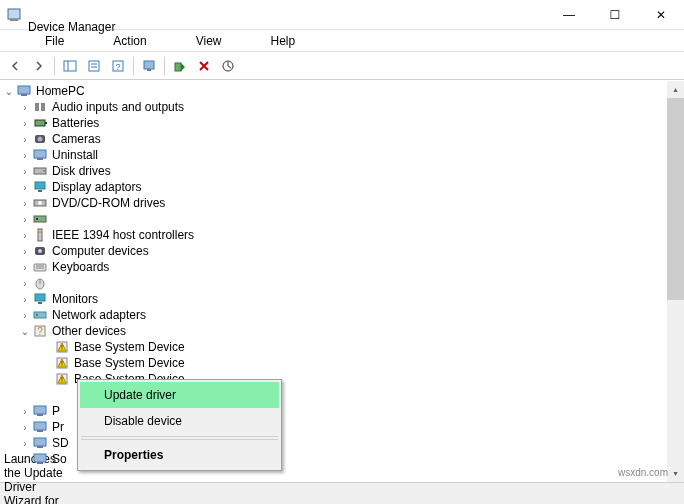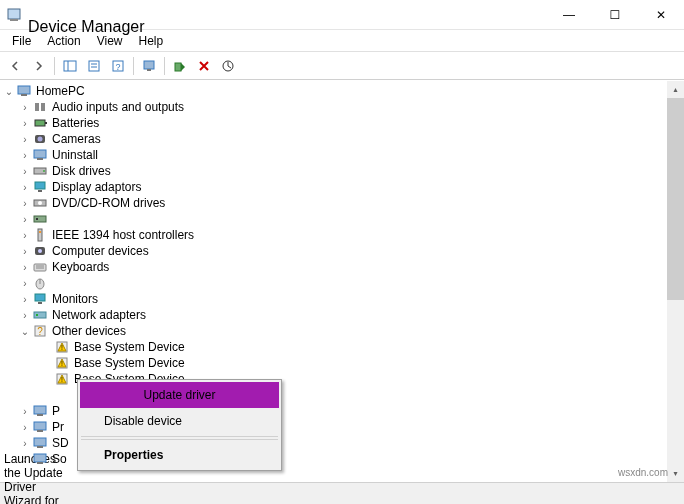--- a/index.html
+++ b/index.html
@@ -1,41 +1,41 @@
 <!DOCTYPE html>
 <html><head>
   <meta charset="utf-8">
   <style>
     * { margin: 0; padding: 0; box-sizing: border-box; font-family: "Segoe UI", Tahoma, sans-serif; }
     body { background: #fff; width: 684px; height: 504px; overflow: hidden; display: flex; flex-direction: column; font-size: 12px; }
     .titlebar { height: 30px; display: flex; align-items: center; border-bottom: 1px solid #e5e5e5; }
     .title-icon { width: 16px; height: 16px; margin: 0 6px; }
-    .title-text { flex: 1; font-size: 16px; margin-top: 24px; }
+    .title-text { flex: 1; font-size: 12px; margin-top: 24px; }
     .win-controls { display: flex; }
     .win-btn { width: 46px; height: 30px; display: flex; align-items: center; justify-content: center; cursor: pointer; }
     .menubar { height: 22px; display: flex; align-items: center; padding: 0 4px; border-bottom: 1px solid #e0e0e0; }
-    .menu-item { padding: 2px 8px; cursor: pointer; font-size: 12px; }
+    .menu-item { padding: 2px 8px; cursor: pointer; font-size: 12px; margin-left: 33px; }
     .toolbar { height: 28px; display: flex; align-items: center; padding: 0 4px; border-bottom: 1px solid #d0d0d0; gap: 2px; }
     .tb-btn { width: 22px; height: 22px; display: flex; align-items: center; justify-content: center; cursor: pointer; border: 1px solid transparent; }
     .tb-sep { width: 1px; height: 18px; background: #d0d0d0; margin: 0 2px; }
     .tree { flex: 1; overflow: auto; padding: 2px 0; border-top: 1px solid #fff; position: relative; }
     .node { display: flex; align-items: center; height: 16px; cursor: pointer; user-select: none; white-space: nowrap; }
     .expander { width: 14px; height: 14px; display: flex; align-items: center; justify-content: center; font-size: 10px; color: #666; }
     .tree-icon { width: 16px; height: 16px; margin-right: 4px; display: flex; align-items: center; justify-content: center; }
     .node-label { font-size: 12px; }
     .indent-0 { padding-left: 2px; }
     .indent-1 { padding-left: 18px; }
     .indent-2 { padding-left: 40px; }
     .scrollbar { position: absolute; right: 0; top: 0; width: 17px; height: 100%; background: #f0f0f0; display: flex; flex-direction: column; }
     .sb-btn { height: 17px; background: #f0f0f0; display: flex; align-items: center; justify-content: center; font-size: 8px; color: #606060; }
     .sb-track { flex: 1; position: relative; }
     .sb-thumb { position: absolute; width: 100%; height: 55%; top: 0; background: #cdcdcd; }
     .context-menu { position: absolute; left: 77px; top: 379px; width: 205px; background: #f0f0f0; border: 1px solid #a0a0a0; box-shadow: 2px 2px 3px rgba(0,0,0,0.3); padding: 2px; z-index: 100; }
     .ctx-item { padding: 6px 24px; font-size: 12px; cursor: pointer; }
-    .ctx-item.highlighted { background: #a21caf; text-align: center; }
+    .ctx-item.highlighted { background: #86efac; }
     .ctx-item.bold { font-weight: bold; }
     .ctx-sep { height: 1px; background: #d0d0d0; margin: 2px 1px; }
     .statusbar { height: 22px; border-top: 1px solid #d0d0d0; display: flex; align-items: center; padding: 0 4px; font-size: 12px; background: #f0f0f0; }
     .watermark { position: absolute; right: 16px; bottom: 26px; font-size: 10px; color: #888; }
     .cut { display: inline-block; width: 70px; overflow: hidden; }
   </style>
 </head>
 <body>
 
 <div class="titlebar">

